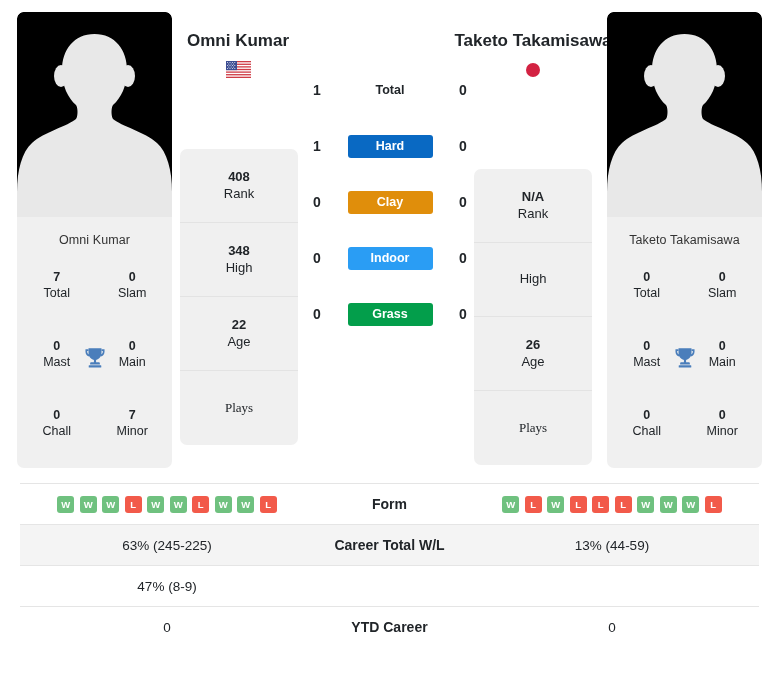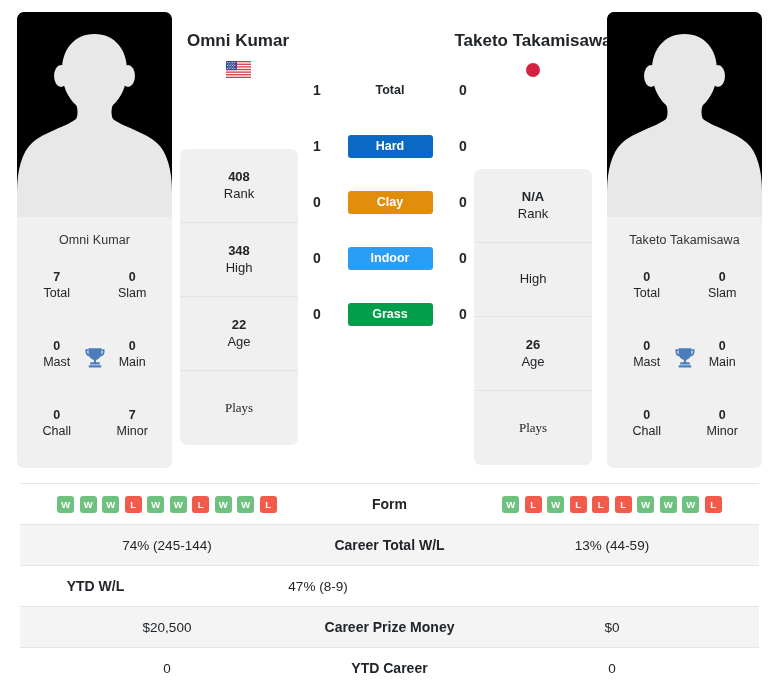--- a/index.html
+++ b/index.html
@@ -343,35 +343,29 @@
             <div class="fbadge" style="background: rgb(242, 90, 74);">L</div>
             <div class="fbadge" style="background: rgb(111, 193, 127);">W</div>
             <div class="fbadge" style="background: rgb(111, 193, 127);">W</div>
             <div class="fbadge" style="background: rgb(111, 193, 127);">W</div>
             <div class="fbadge" style="background: rgb(242, 90, 74);">L</div>
           </div>
       </div>
     </div>
 
     <div class="trow alt">
-      <div class="tcell side">74% (245-144)</div>
+      <div class="tcell side">63% (245-225)</div>
       <div class="tcell mid">Career Total W/L</div>
       <div class="tcell side">13% (44-59)</div>
     </div>
 
     <div class="trow">
-      <div class="tcell mid">YTD W/L</div>
       <div class="tcell side">47% (8-9)</div>
     </div>
 
-    <div class="trow alt">
-      <div class="tcell side">$20,500</div>
-      <div class="tcell mid">Career Prize Money</div>
-      <div class="tcell side">$0</div>
-    </div>
 
     <div class="trow">
       <div class="tcell side">0</div>
       <div class="tcell mid">YTD Career</div>
       <div class="tcell side">0</div>
     </div>
   </div>
 </div>
 
 </body></html>

